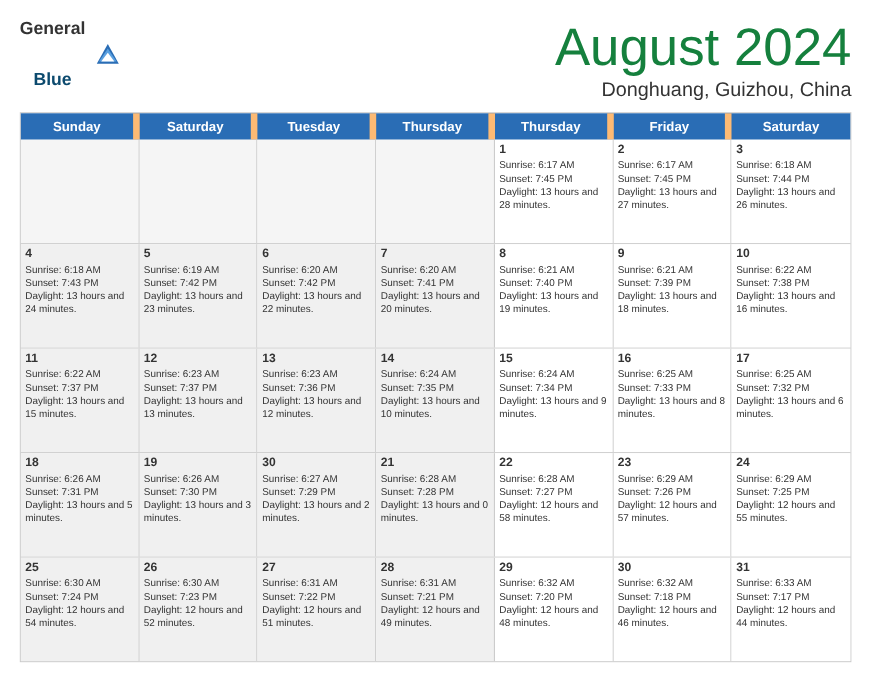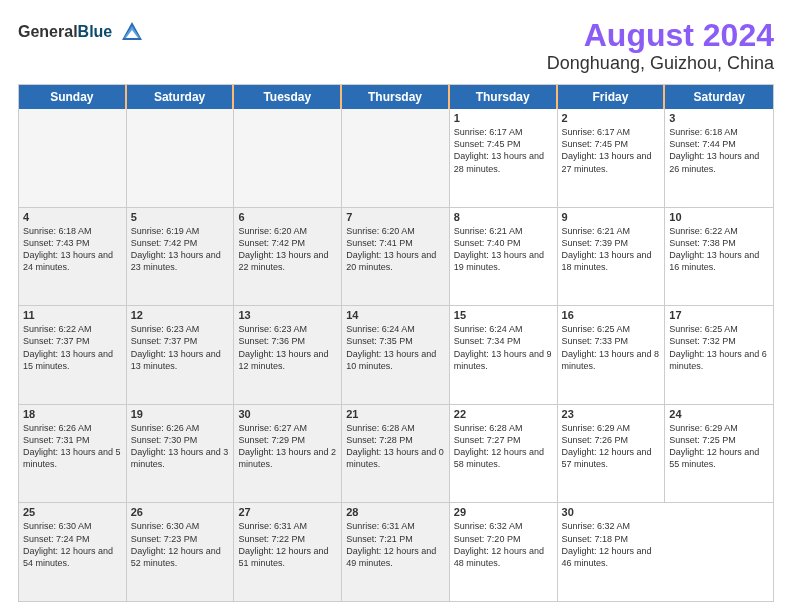--- a/index.html
+++ b/index.html
@@ -23,22 +23,23 @@
       align-items: flex-start;
       margin-bottom: 10px;
     }
     .logo {
       display: flex;
       align-items: center;
       gap: 2px;
     }
     .logo-text {
       display: flex;
-      flex-direction: row;
+      flex-direction: column;
       line-height: 1.1;
+      gap: 28px;
     }
     .logo-general {
       font-size: 16px;
       font-weight: bold;
       color: #333;
     }
     .logo-blue {
       font-size: 16px;
       font-weight: bold;
       color: #0c4a6e;
@@ -46,23 +47,23 @@
     }
     .logo-icon {
       width: 28px;
       height: 28px;
       margin-left: 4px;
     }
     .title-section {
       text-align: right;
     }
     .main-title {
-      font-size: 32px;
-      font-weight: bold;
-      color: #8b5cf6;
+      font-size: 48px;
+      font-weight: normal;
+      color: #15803d;
       line-height: 1.1;
     }
     .subtitle {
       font-size: 18px;
       color: #333;
     }
     .calendar {
       flex: 1;
       display: flex;
       flex-direction: column;
@@ -72,21 +73,21 @@
       display: grid;
       grid-template-columns: repeat(7, 1fr);
       background: #2a6db5;
     }
     .cal-header-cell {
       color: #fff;
       font-size: 12px;
       font-weight: bold;
       padding: 5px 4px;
       text-align: center;
-      border-right: 2px solid #fdba74;
+      border-right: 6px solid #fdba74;
     }
     .cal-header-cell:last-child { border-right: none; }
     .cal-body {
       flex: 1;
       display: flex;
       flex-direction: column;
     }
     .cal-week {
       display: grid;
       grid-template-columns: repeat(7, 1fr);
@@ -186,16 +187,17 @@
           <div class="cal-cell"><span class="day-number">23</span><span class="cell-text">Sunrise: 6:29 AM<br>Sunset: 7:26 PM<br>Daylight: 12 hours and 57 minutes.</span></div>
           <div class="cal-cell"><span class="day-number">24</span><span class="cell-text">Sunrise: 6:29 AM<br>Sunset: 7:25 PM<br>Daylight: 12 hours and 55 minutes.</span></div>
         </div>
         <div class="cal-week">
           <div class="cal-cell shaded"><span class="day-number">25</span><span class="cell-text">Sunrise: 6:30 AM<br>Sunset: 7:24 PM<br>Daylight: 12 hours and 54 minutes.</span></div>
           <div class="cal-cell shaded"><span class="day-number">26</span><span class="cell-text">Sunrise: 6:30 AM<br>Sunset: 7:23 PM<br>Daylight: 12 hours and 52 minutes.</span></div>
           <div class="cal-cell shaded"><span class="day-number">27</span><span class="cell-text">Sunrise: 6:31 AM<br>Sunset: 7:22 PM<br>Daylight: 12 hours and 51 minutes.</span></div>
           <div class="cal-cell shaded"><span class="day-number">28</span><span class="cell-text">Sunrise: 6:31 AM<br>Sunset: 7:21 PM<br>Daylight: 12 hours and 49 minutes.</span></div>
           <div class="cal-cell"><span class="day-number">29</span><span class="cell-text">Sunrise: 6:32 AM<br>Sunset: 7:20 PM<br>Daylight: 12 hours and 48 minutes.</span></div>
           <div class="cal-cell"><span class="day-number">30</span><span class="cell-text">Sunrise: 6:32 AM<br>Sunset: 7:18 PM<br>Daylight: 12 hours and 46 minutes.</span></div>
+          <div class="cal-cell"><span class="day-number">31</span><span class="cell-text">Sunrise: 6:33 AM<br>Sunset: 7:17 PM<br>Daylight: 12 hours and 44 minutes.</span></div>
         </div>
       </div>
   </div>
 </div>
 
 </body></html>

